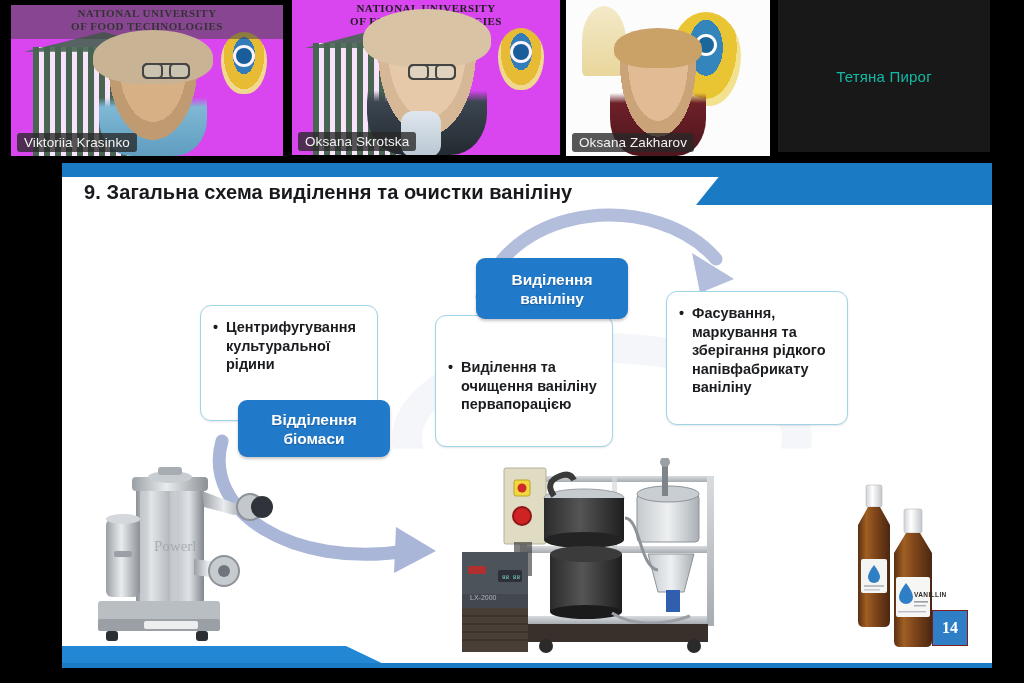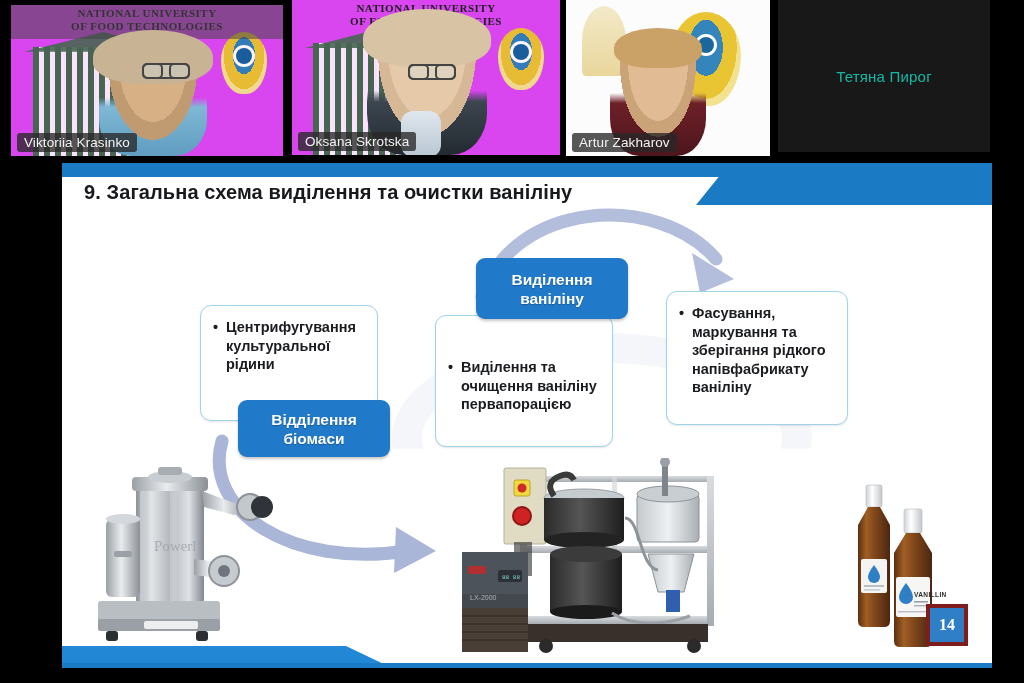--- a/index.html
+++ b/index.html
@@ -95,21 +95,21 @@
   #box-purification{left:373px;top:152px;width:176px;height:130px;}
   #box-isolation{left:414px;top:95px;width:152px;height:61px;}
   #box-packaging-text{left:604px;top:128px;width:180px;height:132px;}
   #box-packaging{left:625px;top:241px;width:194px;height:66px;}
 
   
   .arrow{position:absolute;pointer-events:none;}
 
   
   #slide-number{position:absolute;right:24px;bottom:22px;width:34px;height:34px;
-      background:#2f7fc6;border:4px solid #7f1d1d;color:#fff;font-size:16px;font-weight:700;
+      background:#2f7fc6;border:1px solid #7f1d1d;color:#fff;font-size:16px;font-weight:700;
       display:flex;align-items:center;justify-content:center;
       font-family:"Liberation Serif",serif;}
 
   
   .equip{position:absolute;}
   #equip-centrifuge{left:22px;top:300px;width:200px;height:190px;}
   #equip-pervap{left:400px;top:295px;width:265px;height:200px;}
   #equip-bottles{left:778px;top:310px;width:130px;height:180px;}
 </style>
 </head>
@@ -156,21 +156,21 @@
 
     <div class="tile t3">
       <div class="univ-bg" style="background:#fcfcfc;">
         <div class="univ-crest" style="right:14%;top:8%;width:70px;height:94px;"></div>
         <div style="position:absolute;left:8%;top:4%;width:44px;height:70px;
                     background:linear-gradient(#f1e6bf,#e5d08a);border-radius:50% 50% 8% 8%;opacity:.85;"></div>
       </div>
       <div class="person p3">
         <div class="hair" style="left:4px;top:-2px;width:88px;height:40px;background:#caa167;"></div>
       </div>
-      <div class="name-chip">Artur Zakharov</div>
+      <div class="name-chip">Oksana Zakharov</div>
     </div>
 
     <div class="tile t4">
       <div class="center-name">Тетяна Пирог</div>
     </div>
 
     <div class="tile t5"></div>
   </div>
 
   <div id="slide">

